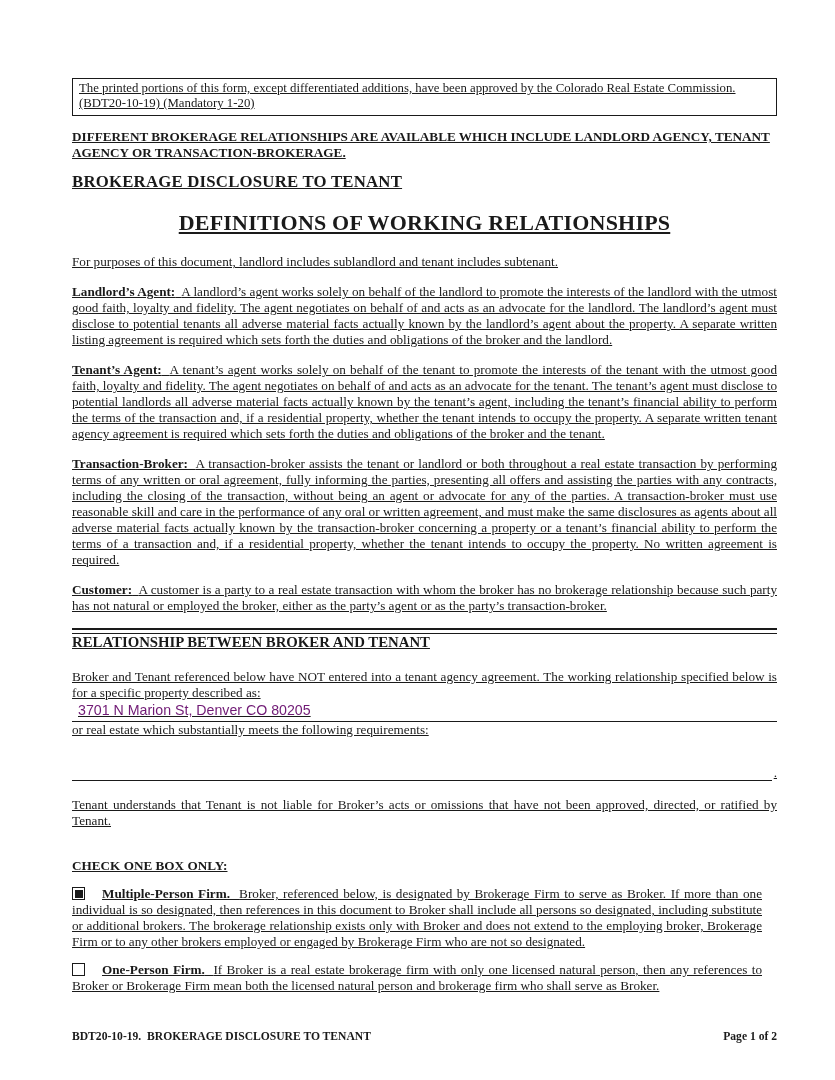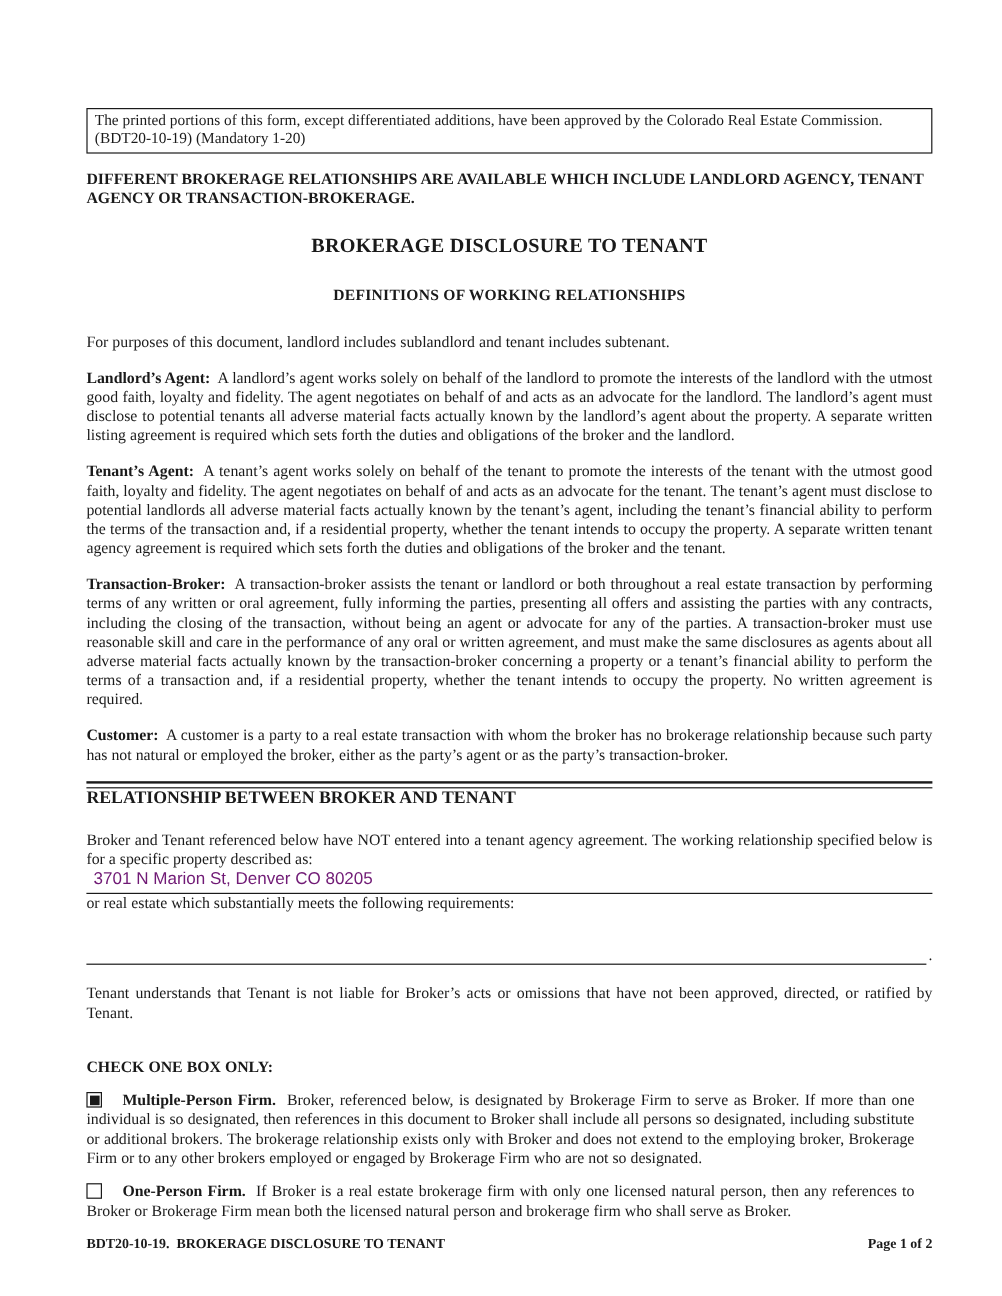--- a/index.html
+++ b/index.html
@@ -14,48 +14,49 @@
     background: #ffffff;
     font-family: "Liberation Serif", serif;
     font-size: 13.2px;
     line-height: 16px;
     color: #1a1a1a;
     overflow: hidden;
   }
   .content {
     position: absolute;
     left: 72px;
-    top: 16px;
+    top: 4px;
     width: 705px;
+    text-decoration: underline;
   }
   .approval-box {
     margin-top: 74px;
     border: 1.5px solid #1a1a1a;
     padding: 2px 6px 4px 6px;
     font-size: 12.8px;
     line-height: 15px;
   }
   .approval-box div { display: block; }
   .notice {
     margin-top: 13px;
     font-weight: bold;
     text-align: left;
   }
   .title-main {
-    margin-top: 24px;
-    text-align: center;
+    margin-top: 13px;
+    text-align: left;
     font-weight: bold;
     font-size: 16.8px;
     letter-spacing: 0.2px;
   }
   .title-sub {
     margin-top: 25px;
     text-align: center;
     font-weight: bold;
-    font-size: 13px;
+    font-size: 22px;
     letter-spacing: 0.2px;
   }
   .intro {
     margin-top: 23px;
   }
   p.def {
     margin: 14px 0 0 0;
     text-align: justify;
   }
   .term { font-weight: bold; }

